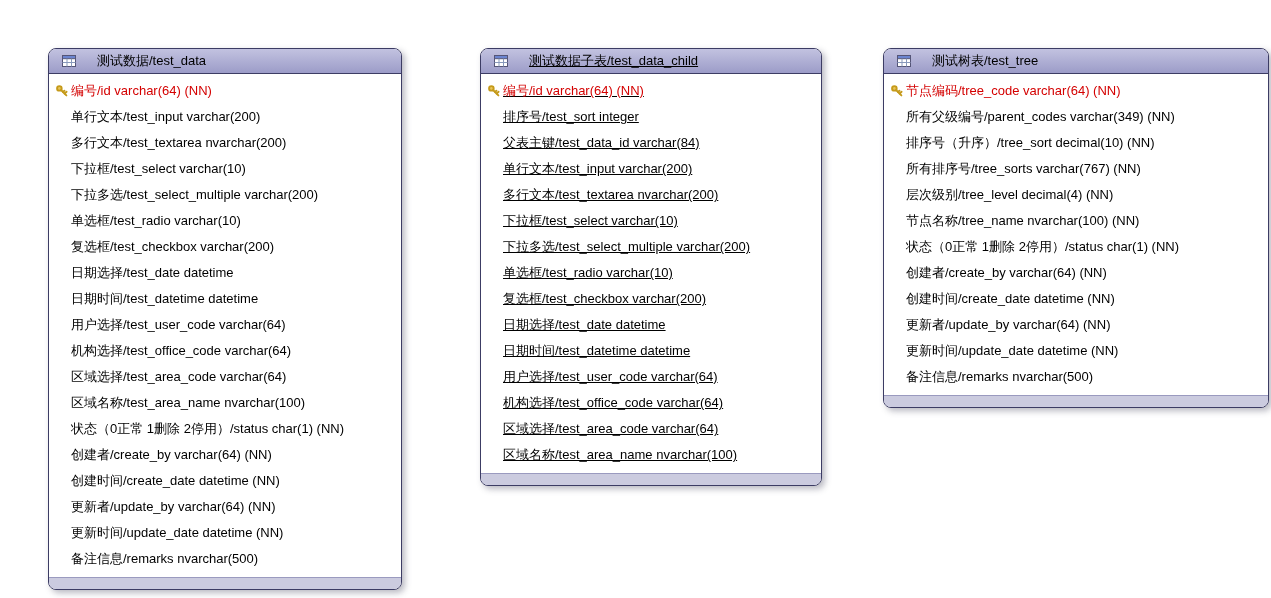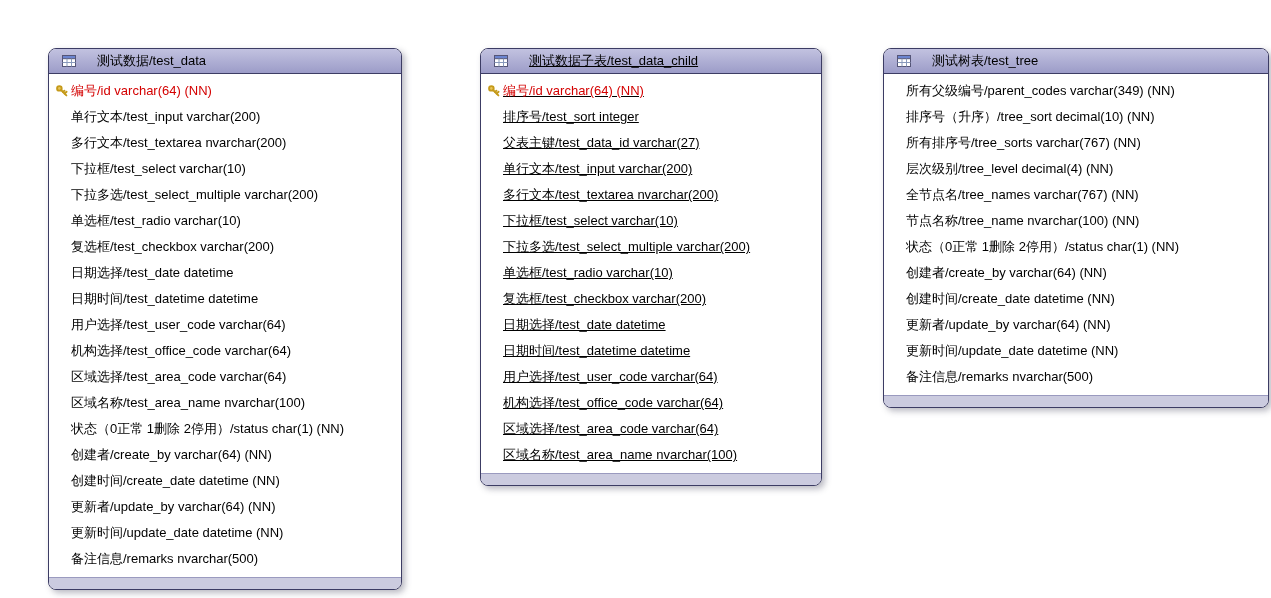--- a/index.html
+++ b/index.html
@@ -208,21 +208,21 @@
             </svg>
           </span>
           <span class="field-text">编号/id varchar(64) (NN)</span>
         </div>
         <div class="field-row">
           <span class="key-slot"></span>
           <span class="field-text">排序号/test_sort integer</span>
         </div>
         <div class="field-row">
           <span class="key-slot"></span>
-          <span class="field-text">父表主键/test_data_id varchar(27)</span>
+          <span class="field-text">父表主键/test_data_id varchar(84)</span>
         </div>
         <div class="field-row">
           <span class="key-slot"></span>
           <span class="field-text">单行文本/test_input varchar(200)</span>
         </div>
         <div class="field-row">
           <span class="key-slot"></span>
           <span class="field-text">多行文本/test_textarea nvarchar(200)</span>
         </div>
         <div class="field-row">
@@ -276,39 +276,48 @@
           <rect x="0.5" y="0.5" width="13" height="11" fill="#ffffff" stroke="#555577"></rect>
           <rect x="0.5" y="0.5" width="13" height="3.2" fill="#6b84cf" stroke="#555577"></rect>
           <line x1="5" y1="3.7" x2="5" y2="11.5" stroke="#8899bb" stroke-width="1"></line>
           <line x1="9.5" y1="3.7" x2="9.5" y2="11.5" stroke="#8899bb" stroke-width="1"></line>
           <line x1="0.5" y1="7.5" x2="13.5" y2="7.5" stroke="#8899bb" stroke-width="1"></line>
         </svg>
       </span>
       <span class="table-title">测试树表/test_tree</span>
     </div>
     <div class="card-body">
+        <div class="field-row pk">
+          <span class="key-slot">
+            <svg width="14" height="14" viewBox="0 0 16 16">
+              <g fill="none" stroke="#c59a1a" stroke-width="2.2" stroke-linecap="round">
+                <circle cx="5" cy="5" r="2.6" fill="#e8c55a"></circle>
+                <path d="M7.2 7.2 L13 13"></path>
+                <path d="M11 11 l2.2 -2.2"></path>
+                <path d="M9.2 9.2 l1.6 -1.6"></path>
+              </g>
+            </svg>
+          </span>
+          <span class="field-text">节点编码/tree_code varchar(64) (NN)</span>
+        </div>
         <div class="field-row">
           <span class="key-slot"></span>
           <span class="field-text">所有父级编号/parent_codes varchar(349) (NN)</span>
         </div>
         <div class="field-row">
           <span class="key-slot"></span>
           <span class="field-text">排序号（升序）/tree_sort decimal(10) (NN)</span>
         </div>
         <div class="field-row">
           <span class="key-slot"></span>
           <span class="field-text">所有排序号/tree_sorts varchar(767) (NN)</span>
         </div>
         <div class="field-row">
           <span class="key-slot"></span>
           <span class="field-text">层次级别/tree_level decimal(4) (NN)</span>
-        </div>
-        <div class="field-row">
-          <span class="key-slot"></span>
-          <span class="field-text">全节点名/tree_names varchar(767) (NN)</span>
         </div>
         <div class="field-row">
           <span class="key-slot"></span>
           <span class="field-text">节点名称/tree_name nvarchar(100) (NN)</span>
         </div>
         <div class="field-row">
           <span class="key-slot"></span>
           <span class="field-text">状态（0正常 1删除 2停用）/status char(1) (NN)</span>
         </div>
         <div class="field-row">

